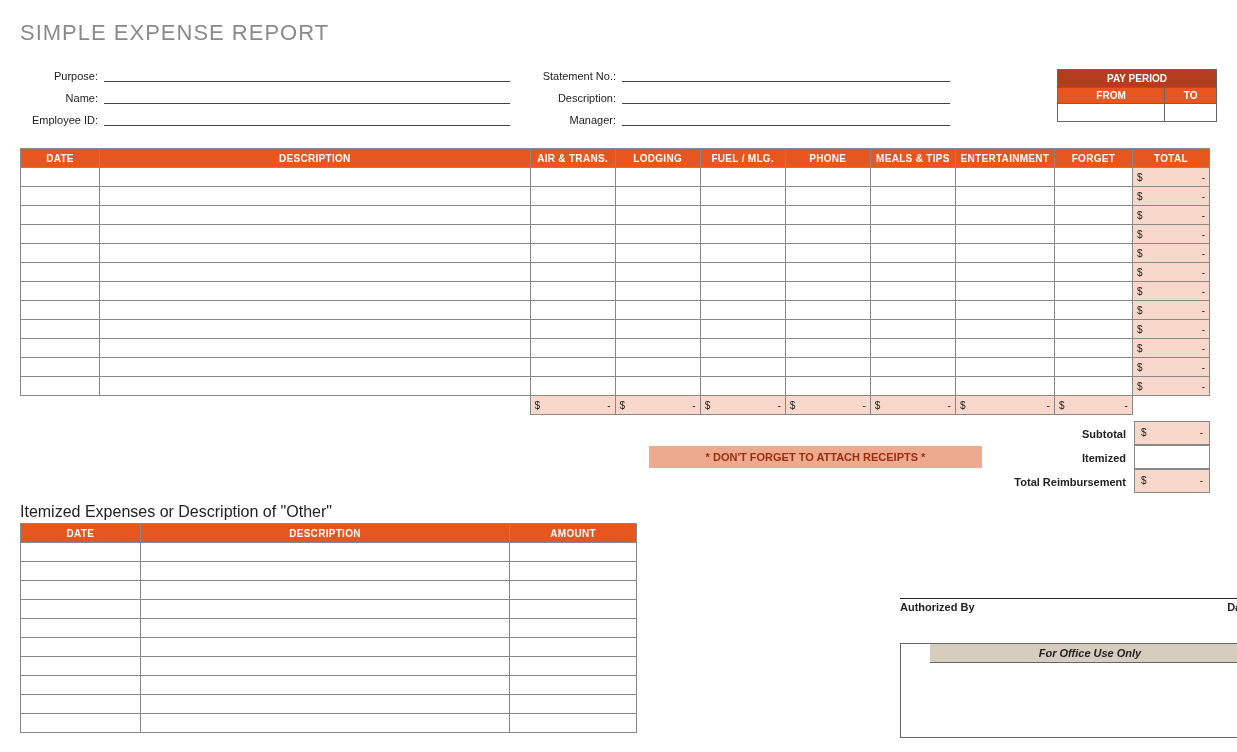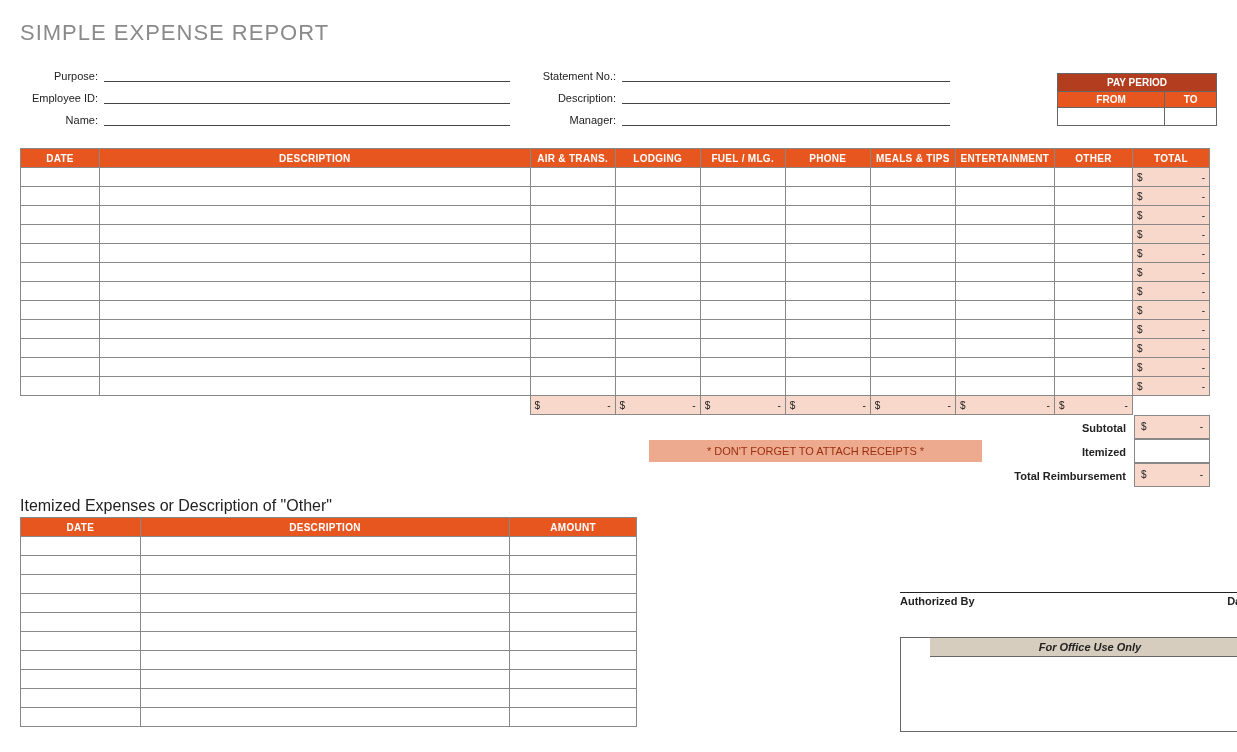--- a/index.html
+++ b/index.html
@@ -14,21 +14,21 @@
   .page-title {
     font-family: "Century Gothic", "Trebuchet MS", sans-serif;
     font-size: 22px;
     font-weight: normal;
     color: #8a8a8a;
     letter-spacing: 1px;
     margin-bottom: 18px;
   }
   .top-row {
     display: flex;
-    align-items: flex-end;
+    align-items: center;
     gap: 20px;
     margin-bottom: 22px;
   }
   .info-col {
     display: flex;
     flex-direction: column;
     gap: 4px;
   }
   .info-col.left { flex: 0 0 490px; }
   .info-col.right { flex: 0 0 420px; }
@@ -116,26 +116,27 @@
     background: #fff;
   }
   tr.colsum td.sumcell {
     background: #f7d8ca;
     border: 1px solid #888;
   }
 
   .summary-area {
     display: flex;
     width: 1190px;
+    margin-top: 6px;
     align-items: flex-end;
   }
   .receipt-box {
     background: #eeaa8f;
     color: #9a2f10;
-    font-weight: normal;
+    font-weight: bold;
     text-align: center;
     font-size: 11px;
     padding: 5px 16px;
     width: 333px;
     margin-left: 629px;
   }
   .summary-labels {
     margin-left: auto;
     text-align: right;
     font-size: 11px;
@@ -216,25 +217,25 @@
 
 <div class="page-title">SIMPLE EXPENSE REPORT</div>
 
 <div class="top-row">
   <div class="info-col left">
     <div class="info-field">
       <label>Purpose:</label>
       <div class="underline"></div>
     </div>
     <div class="info-field">
+      <label>Name:</label>
+      <div class="underline"></div>
+    </div>
+    <div class="info-field">
       <label>Employee ID:</label>
-      <div class="underline"></div>
-    </div>
-    <div class="info-field">
-      <label>Name:</label>
       <div class="underline"></div>
     </div>
   </div>
   <div class="info-col right">
     <div class="info-field">
       <label>Statement No.:</label>
       <div class="underline"></div>
     </div>
     <div class="info-field">
       <label>Description:</label>
@@ -278,21 +279,21 @@
   <thead>
     <tr>
       <th>DATE</th>
       <th>DESCRIPTION</th>
       <th>AIR &amp; TRANS.</th>
       <th>LODGING</th>
       <th>FUEL / MLG.</th>
       <th>PHONE</th>
       <th>MEALS &amp; TIPS</th>
       <th>ENTERTAINMENT</th>
-      <th>OTHER</th>
+      <th>FORGET</th>
       <th>TOTAL</th>
     </tr>
   </thead>
   <tbody id="main-rows">
       <tr>
         <td></td>
         <td></td>
         <td></td>
         <td></td>
         <td></td>

